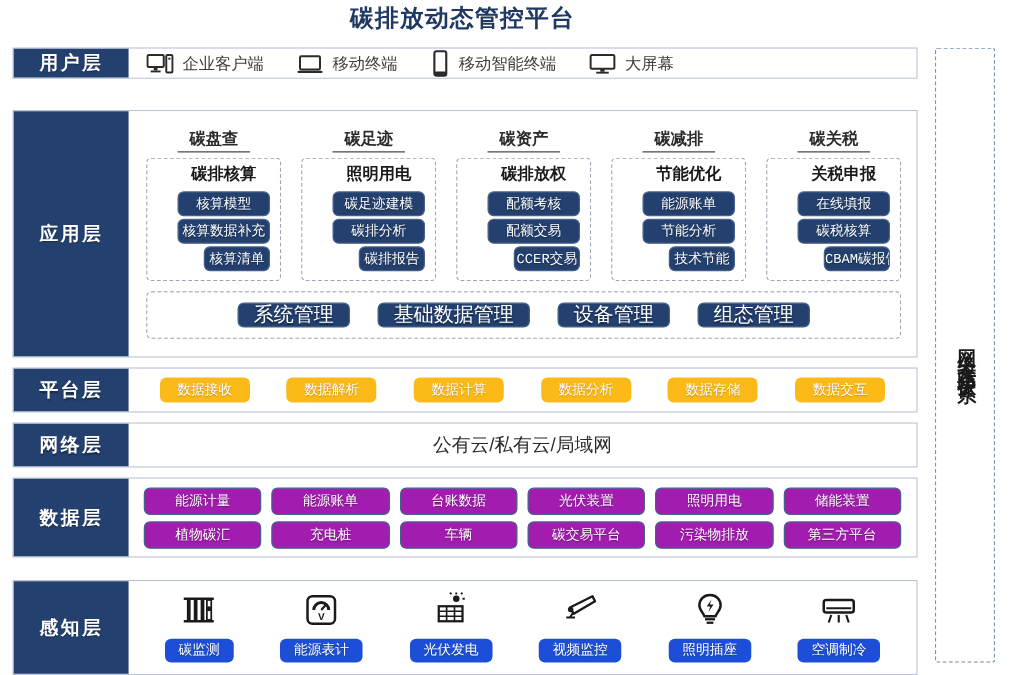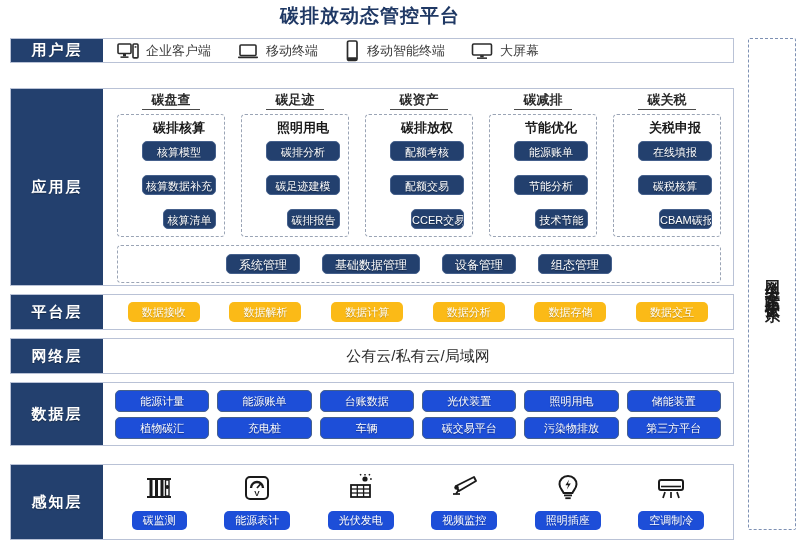--- a/index.html
+++ b/index.html
@@ -76,20 +76,21 @@
   .user-item svg { display: block; }
 
   
   #layer-app { top: 88px; height: 198px; }
   .app-body { display: block; padding: 4px 8px 6px 10px; width:100%; }
   .app-groups {
     display: flex;
     justify-content: center;
     gap: 16px;
     padding: 0 4px;
+    font-family: Liberation Mono, monospace;
   }
   .app-group { flex: 1 1 0; min-width: 0; }
   .group-title {
     text-align: center;
     font-size: 13px;
     font-weight: bold;
     color: #2b2b2b;
     line-height: 18px;
     border-bottom: 1.5px solid #4a4a4a;
     width: 58px;
@@ -112,21 +113,21 @@
   }
   .pill {
     display: block;
     background: #23406e;
     color: #ffffff;
     border-radius: 5px;
     font-size: 11px;
     line-height: 20px;
     height: 20px;
     text-align: center;
-    margin-bottom: 14px;
+    margin-bottom: 2px;
     border: 1px solid #45608c;
     white-space: nowrap;
     overflow: hidden;
     text-shadow: 0 1px 1px rgba(0,0,0,.4);
   }
   .pill:last-child { margin-bottom: 0; margin-left: 21px; }
 
   .app-common {
     margin: 8px 4px 0 4px;
     border: 1px dashed #9aa4b5;
@@ -135,21 +136,21 @@
     display: flex;
     align-items: center;
     justify-content: center;
     gap: 22px;
   }
   .pill-wide {
     background: #23406e;
     color: #ffffff;
     border: 1px solid #45608c;
     border-radius: 5px;
-    font-size: 12px;
+    font-size: 16px;
     line-height: 20px;
     height: 20px;
     padding: 0 12px;
     white-space: nowrap;
     text-shadow: 0 1px 1px rgba(0,0,0,.4);
   }
 
   
   #layer-platform { top: 294px; height: 36px; }
   .platform-items {
@@ -185,21 +186,21 @@
   .data-rows { width: 100%; padding: 5px 12px; }
   .data-row {
     display: flex;
     justify-content: space-between;
     gap: 8px;
     margin-bottom: 5px;
   }
   .data-row:last-child { margin-bottom: 0; }
   .pill-data {
     flex: 1 1 0;
-    background: #1d4ed8;
+    background: #a21caf;
     color: #ffffff;
     border: 1px solid #45608c;
     border-radius: 5px;
     font-size: 11px;
     line-height: 20px;
     height: 22px;
     text-align: center;
     white-space: nowrap;
     overflow: hidden;
     text-shadow: 0 1px 1px rgba(0,0,0,.4);
@@ -331,22 +332,22 @@
               <div class="pill">核算模型</div>
               <div class="pill">核算数据补充</div>
               <div class="pill">核算清单</div>
             </div>
           </div>
 
           <div class="app-group">
             <div class="group-title">碳足迹</div>
             <div class="group-box">
               <div class="group-sub">照明用电</div>
+              <div class="pill">碳足迹建模</div>
               <div class="pill">碳排分析</div>
-              <div class="pill">碳足迹建模</div>
               <div class="pill">碳排报告</div>
             </div>
           </div>
 
           <div class="app-group">
             <div class="group-title">碳资产</div>
             <div class="group-box">
               <div class="group-sub">碳排放权</div>
               <div class="pill">配额考核</div>
               <div class="pill">配额交易</div>

